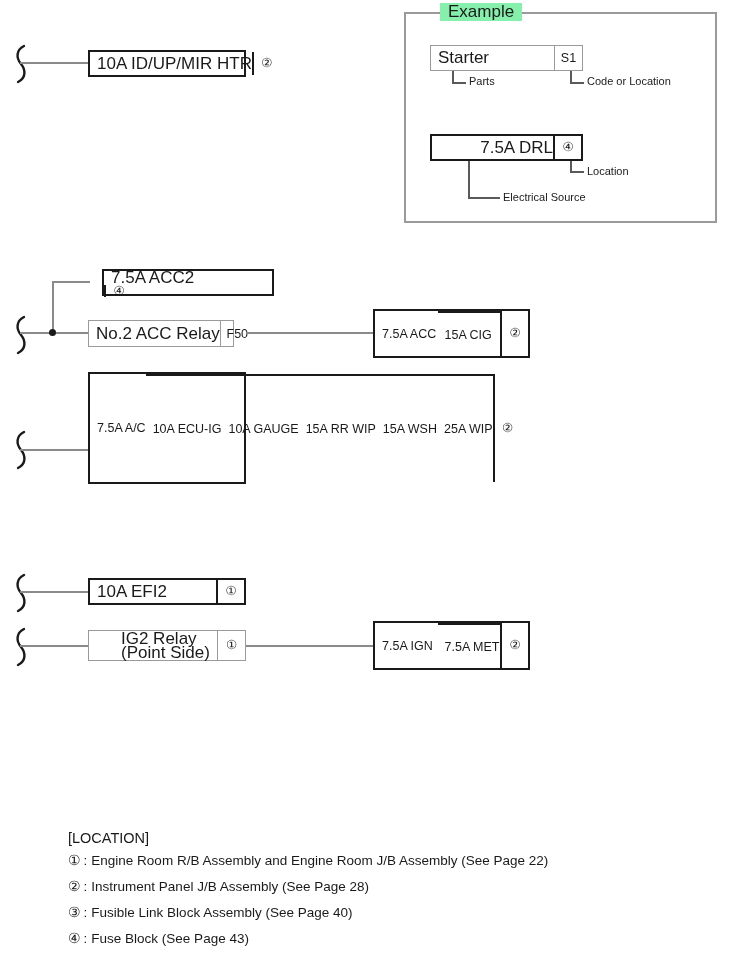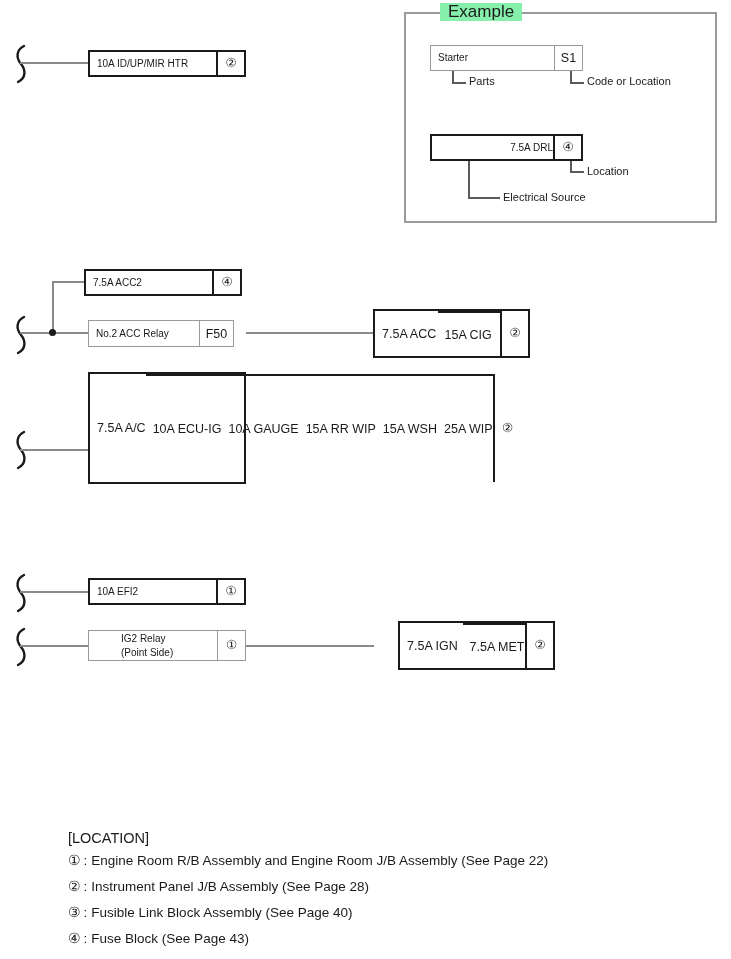--- a/index.html
+++ b/index.html
@@ -52,21 +52,21 @@
   .cbox.thick { border: 2.5px solid #1a1a1a; }
   
   .cbox.thin  { border: 1.5px solid #9a9a9a; }
 
   .cbox .main {
     flex: 1 1 auto;
     display: flex;
     flex-direction: column;
     justify-content: center;
     padding-left: 7px;
-    font-size: 10px;
+    font-size: 17px;
     line-height: 13.5px;
     box-sizing: border-box;
   }
   .cbox .main .ln { display: block; white-space: nowrap; }
 
   .cbox .codecell {
     flex: 0 0 auto;
     width: 28px;
     display: flex;
     align-items: center;
@@ -196,21 +196,21 @@
     <path d="M14 2 C6 6, 6 14, 11 20 C16 26, 16 34, 8 38" fill="none" stroke="#1a1a1a" stroke-width="2.4" stroke-linecap="round"></path>
   </svg>
 </div>
 
 <div class="wire h" style="left:20px; top:332px; width:70px;"></div>
 
 <div class="wire v" style="left:52px; top:281px; height:52px;"></div>
 <div class="wire h" style="left:52px; top:281px; width:38px;"></div>
 <div class="junction-dot" style="left:49px; top:329px;"></div>
 
-<div class="cbox thick" style="left:84px; top:269px; width:158px; height:27px;">
+<div class="cbox thick" style="left:102px; top:269px; width:172px; height:27px;flex-direction:column;">
   <div class="main">
     <span class="ln">7.5A ACC2</span>
   </div>
   <div class="codecell circnum">④</div>
 </div>
 
 <div class="cbox thin" style="left:88px; top:320px; width:146px; height:27px;">
   <div class="main">
     <span class="ln">No.2 ACC Relay</span>
   </div>
@@ -269,21 +269,21 @@
 <div class="cbox thin" style="left:88px; top:630px; width:158px; height:31px;padding-left:25px;">
   <div class="main">
     <span class="ln">IG2 Relay</span>
     <span class="ln">(Point Side)</span>
   </div>
   <div class="codecell circnum">①</div>
 </div>
 
 <div class="wire h" style="left:246px; top:645px; width:128px;"></div>
 
-<div class="cbox thick" style="left:373px; top:621px; width:157px; height:49px;margin-left:25px;">
+<div class="cbox thick" style="left:373px; top:621px; width:157px; height:49px;">
   <div class="rows">
     <div class="row">7.5A IGN</div>
     <div class="row">7.5A MET</div>
   </div>
   <div class="codecell circnum">②</div>
 </div>
 
 <div class="legend" style="left:68px; top:830px;">
   <div class="legend-title">[LOCATION]</div>
 

